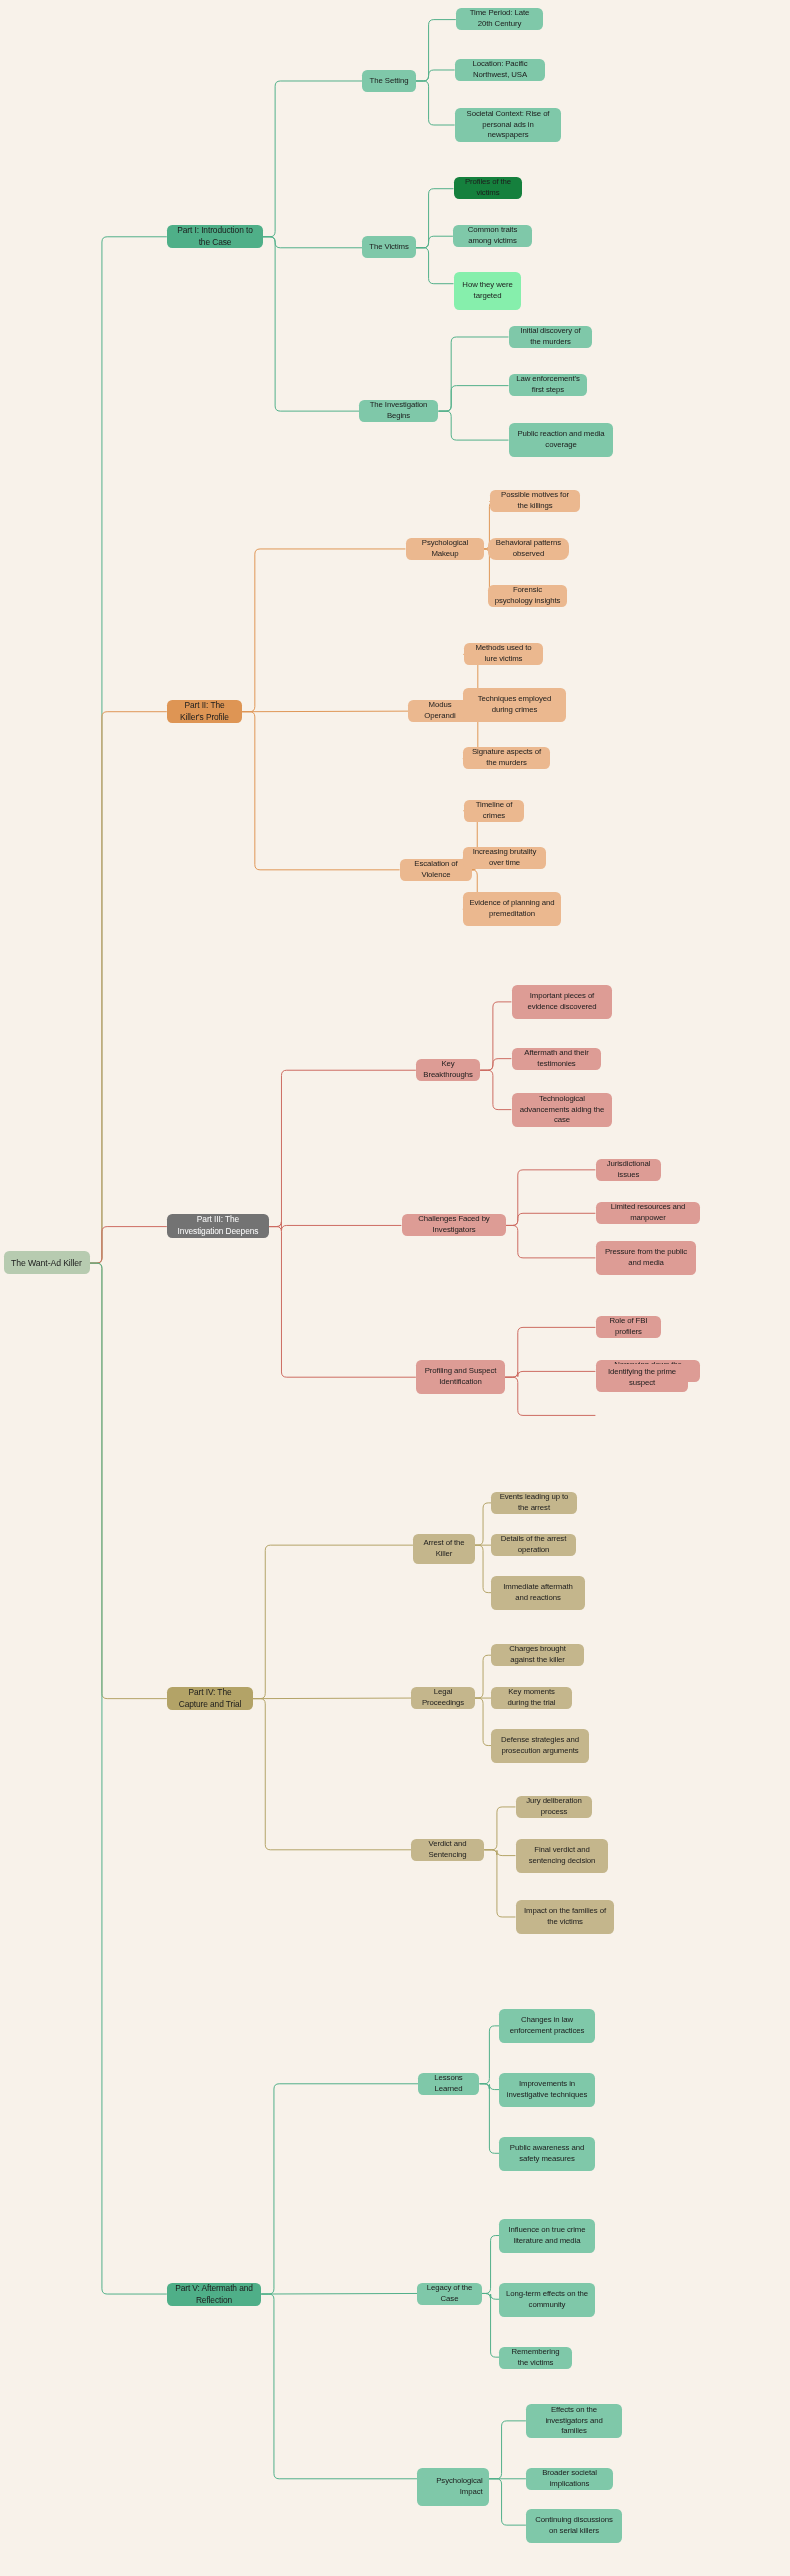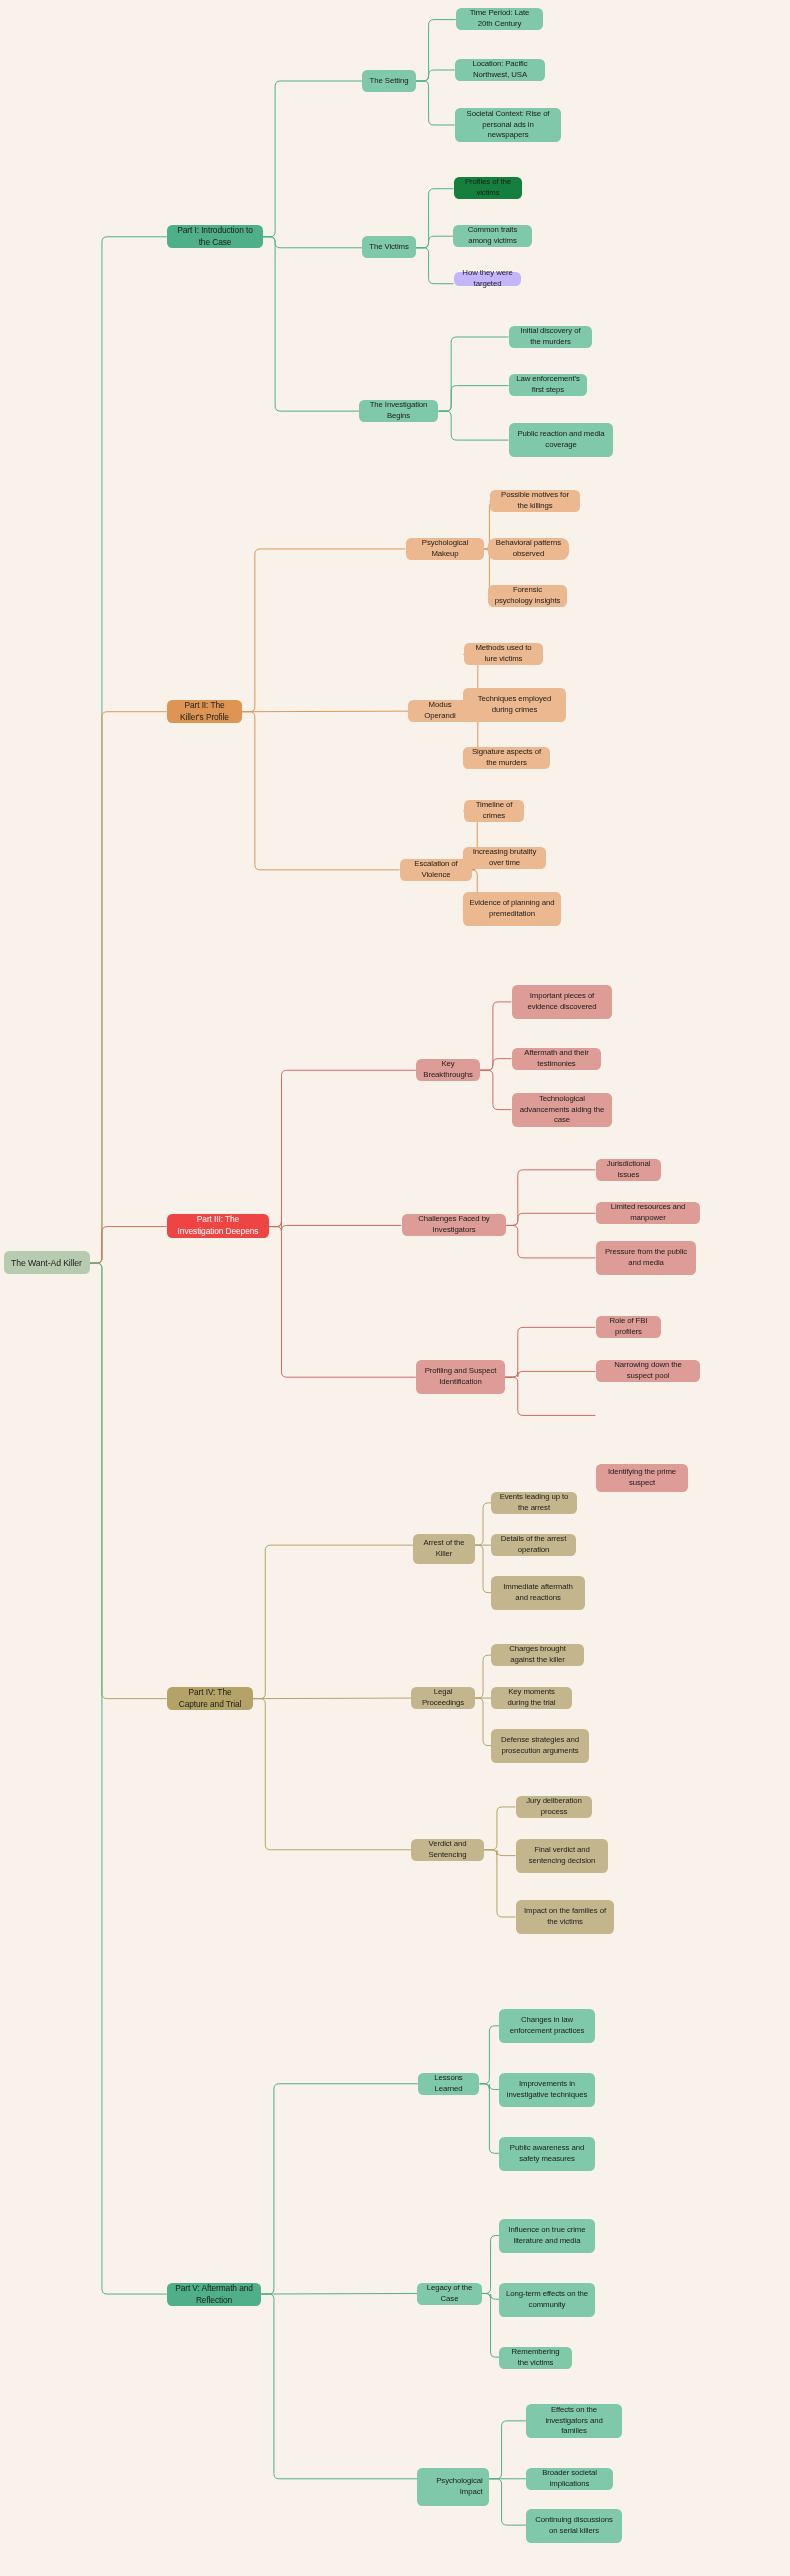--- a/index.html
+++ b/index.html
@@ -121,21 +121,21 @@
     </div>
     <div class="node lvl2" style="top: 236px; height: 22px; left: 362px; width: 54px; background: rgb(127, 200, 169);">
       <span>The Victims</span>
     </div>
     <div class="node lvl3" style="top: 177px; height: 22px; left: 454px; width: 68px; background: #15803d;">
       <span>Profiles of the victims</span>
     </div>
     <div class="node lvl3" style="top: 225px; height: 22px; left: 453px; width: 79px; background: rgb(127, 200, 169);">
       <span>Common traits among victims</span>
     </div>
-    <div class="node lvl3" style="top: 272px; height: 14px; left: 454px; width: 67px; background: #c4b5fd;">
+    <div class="node lvl3" style="top: 272px; height: 38px; left: 454px; width: 67px; background: #86efac;">
       <span>How they were targeted</span>
     </div>
     <div class="node lvl2" style="top: 400px; height: 22px; left: 359px; width: 79px; background: rgb(127, 200, 169);">
       <span>The Investigation Begins</span>
     </div>
     <div class="node lvl3" style="top: 326px; height: 22px; left: 509px; width: 83px; background: rgb(127, 200, 169);">
       <span>Initial discovery of the murders</span>
     </div>
     <div class="node lvl3" style="top: 374px; height: 22px; left: 509px; width: 78px; background: rgb(127, 200, 169);">
       <span>Law enforcement's first steps</span>
@@ -175,21 +175,21 @@
     </div>
     <div class="node lvl3" style="top: 800px; height: 22px; left: 464px; width: 60px; background: rgb(235, 184, 143);">
       <span>Timeline of crimes</span>
     </div>
     <div class="node lvl3" style="top: 847px; height: 22px; left: 463px; width: 83px; background: rgb(235, 184, 143);">
       <span>Increasing brutality over time</span>
     </div>
     <div class="node lvl3" style="top: 892px; height: 34px; left: 463px; width: 98px; background: rgb(235, 184, 143);">
       <span>Evidence of planning and premeditation</span>
     </div>
-    <div class="node lvl1 white-text" style="top: 1214px; height: 24px; left: 167px; width: 102px; background: #ef4444;">
+    <div class="node lvl1 white-text" style="top: 1214px; height: 24px; left: 167px; width: 102px; background: #737373;">
       <span>Part III: The Investigation Deepens</span>
     </div>
     <div class="node lvl2" style="top: 1059px; height: 22px; left: 416px; width: 64px; background: rgb(221, 156, 149);">
       <span>Key Breakthroughs</span>
     </div>
     <div class="node lvl3" style="top: 985px; height: 34px; left: 512px; width: 100px; background: rgb(221, 156, 149);">
       <span>Important pieces of evidence discovered</span>
     </div>
     <div class="node lvl3" style="top: 1048px; height: 22px; left: 512px; width: 89px; background: rgb(221, 156, 149);">
       <span>Aftermath and their testimonies</span>
@@ -211,21 +211,21 @@
     </div>
     <div class="node lvl2" style="top: 1360px; height: 34px; left: 416px; width: 89px; background: rgb(221, 156, 149);">
       <span>Profiling and Suspect Identification</span>
     </div>
     <div class="node lvl3" style="top: 1316px; height: 22px; left: 596px; width: 65px; background: rgb(221, 156, 149);">
       <span>Role of FBI profilers</span>
     </div>
     <div class="node lvl3" style="top: 1360px; height: 22px; left: 596px; width: 104px; background: rgb(221, 156, 149);">
       <span>Narrowing down the suspect pool</span>
     </div>
-    <div class="node lvl3" style="top: 1464px; height: 28px; left: 596px; width: 92px; background: rgb(221, 156, 149);">
+    <div class="node lvl3" style="top: 1364px; height: 28px; left: 596px; width: 92px; background: rgb(221, 156, 149);">
       <span>Identifying the prime suspect</span>
     </div>
     <div class="node lvl1" style="top: 1687px; height: 23px; left: 167px; width: 86px; background: rgb(179, 163, 103);">
       <span>Part IV: The Capture and Trial</span>
     </div>
     <div class="node lvl2" style="top: 1534px; height: 30px; left: 413px; width: 62px; background: rgb(196, 182, 140);">
       <span>Arrest of the Killer</span>
     </div>
     <div class="node lvl3" style="top: 1492px; height: 22px; left: 491px; width: 86px; background: rgb(196, 182, 140);">
       <span>Events leading up to the arrest</span>

